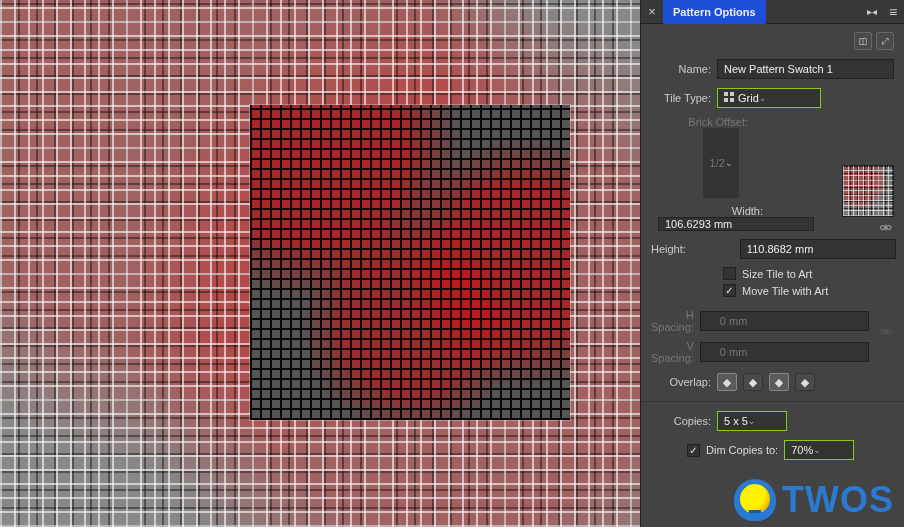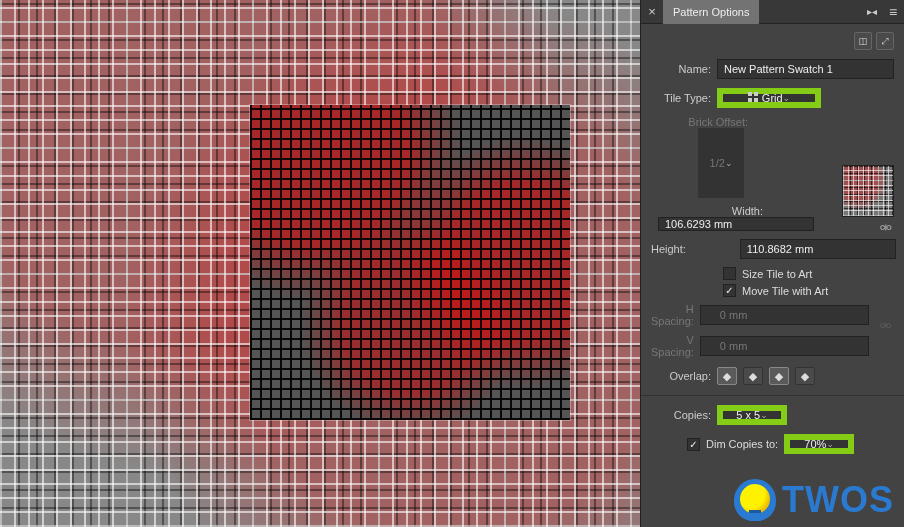--- a/index.html
+++ b/index.html
@@ -24,35 +24,35 @@
     radial-gradient(circle at 20% 15%, rgba(200,20,20,0.7) 0 25%, transparent 40%),
     radial-gradient(circle at 50% 70%, rgba(200,20,20,0.6) 0 25%, transparent 40%),
     radial-gradient(circle at 85% 50%, rgba(200,20,20,0.7) 0 25%, transparent 40%);
   outline:1px solid rgba(255,255,255,0.3);
 }
 
 
 .panel { position:absolute; right:0; top:0; width:264px; height:527px; background:#434343; color:#ddd; font-size:11px; border-left:1px solid #222; }
 .panel-tabs { height:24px; display:flex; align-items:center; background:#383838; border-bottom:1px solid #222; }
 .tab-close { width:22px; text-align:center; font-size:13px; color:#ccc; cursor:pointer; }
-.tab-title { flex:0 0 auto; padding:0 10px; height:24px; line-height:24px; background:#737373; font-weight:400; color:#eee; }
+.tab-title { flex:0 0 auto; padding:0 10px; height:24px; line-height:24px; background:#1d4ed8; font-weight:700; color:#eee; }
 .spacer { flex:1; }
 .collapse-btn { width:20px; text-align:center; color:#ccc; cursor:pointer; font-size:10px; }
 .menu-btn { width:22px; text-align:center; color:#ccc; cursor:pointer; font-size:14px; }
 .panel-body { padding:8px 10px 10px 10px; }
 
 .bounds-row { display:flex; justify-content:flex-end; gap:4px; margin-bottom:8px; }
 .icon-btn { width:18px; height:18px; display:flex; align-items:center; justify-content:center; border:1px solid #666; border-radius:2px; background:#4a4a4a; cursor:pointer; font-size:9px; color:#ddd; }
 
 .row { display:flex; align-items:center; margin-bottom:7px; min-height:22px; }
 .lbl { width:66px; text-align:right; padding-right:6px; color:#ccc; font-size:11px; }
 .lbl.dim { color:#777; }
 .input { flex:1; height:20px; background:#333; border:1px solid #222; color:#eee; padding:0 6px; font-size:11px; }
 .input.dim { color:#777;padding-left:19px; }
-.select { flex:1; height:20px; background:#333; border:6px solid #84cc16; color:#eee; padding:0 6px; font-size:11px; display:flex; align-items:center; justify-content:center; cursor:pointer; }
+.select { flex:1; height:20px; background:#333; border:1px solid #84cc16; color:#eee; padding:0 6px; font-size:11px; display:flex; align-items:center; justify-content:flex-start; cursor:pointer; }
 .select.small { flex:0 0 70px; }
 .select.dim { color:#777; border-color:#333; }
 .chev { font-size:9px; color:#aaa; }
 .grid-ico { display:inline-block; width:10px; height:10px; margin-right:4px; background:
   linear-gradient(#ccc,#ccc) 0 0/4px 4px no-repeat,
   linear-gradient(#ccc,#ccc) 6px 0/4px 4px no-repeat,
   linear-gradient(#ccc,#ccc) 0 6px/4px 4px no-repeat,
   linear-gradient(#ccc,#ccc) 6px 6px/4px 4px no-repeat; }
 
 .preview { position:absolute; right:10px; top:165px; width:52px; height:52px;
@@ -145,21 +145,21 @@
 
     <div class="chk-row">
       <div class="chk"></div>
       <span>Size Tile to Art</span>
     </div>
     <div class="chk-row">
       <div class="chk checked"></div>
       <span>Move Tile with Art</span>
     </div>
 
-    <div class="size-group" style="margin-top:6px;">
+    <div class="size-group" style="margin-top:12px;">
       <div class="row" style="width:170px;">
         <div class="lbl dim">H Spacing:</div>
         <input class="input dim" value="0 mm" style="">
       </div>
       <div class="row" style="width:170px;">
         <div class="lbl dim">V Spacing:</div>
         <input class="input dim" value="0 mm" style="">
       </div>
       <div class="link-icon dim">⚮</div>
     </div>

